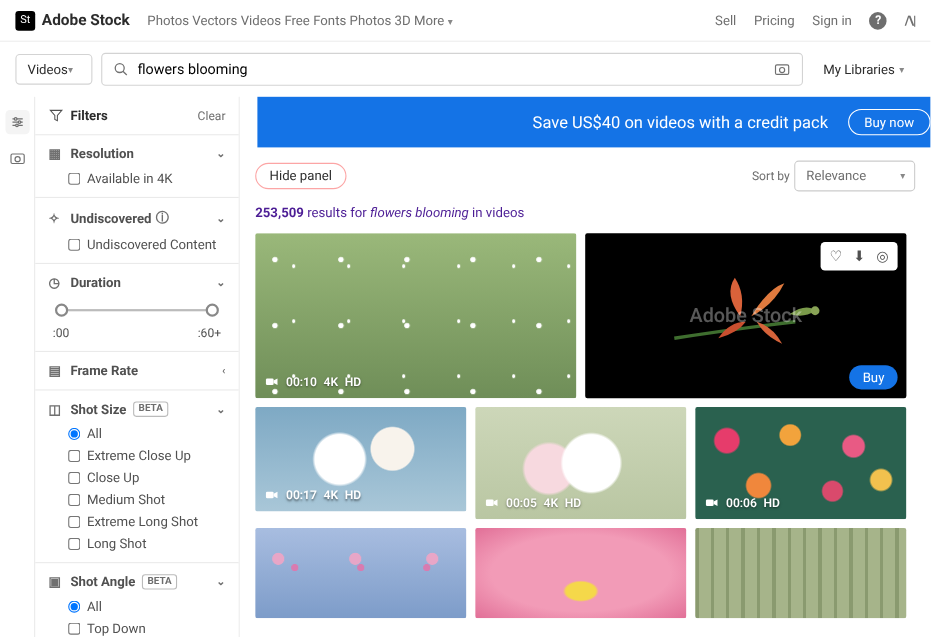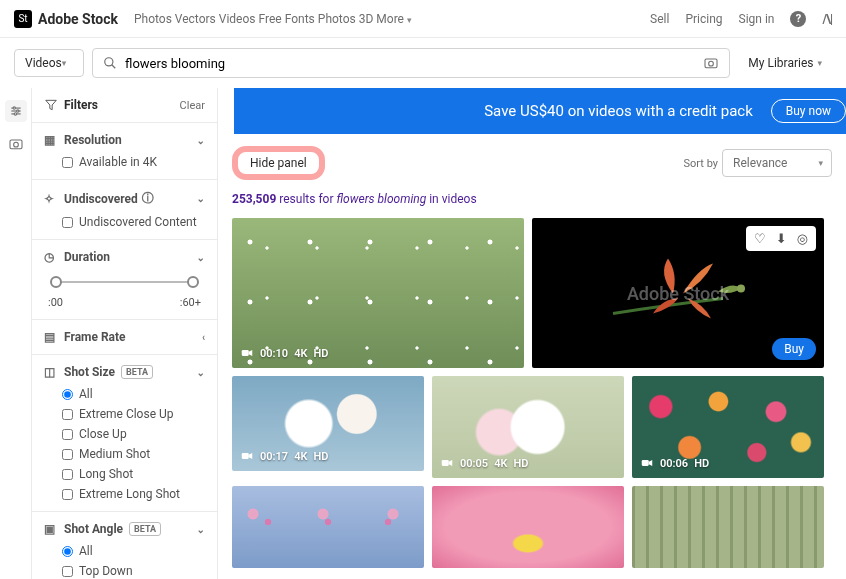--- a/index.html
+++ b/index.html
@@ -33,21 +33,21 @@
 .fitem input { width: 11px; height: 11px; }
 .badge { font-size: 9px; border: 1px solid #bbb; border-radius: 3px; padding: 1px 4px; margin-left: 6px; color: #6e6e6e; }
 .slider { position: relative; height: 20px; margin: 8px 4px 4px 4px; }
 .slider-track { position: absolute; top: 9px; left: 6px; right: 6px; height: 2px; background: #bbb; }
 .slider-knob { position: absolute; top: 4px; width: 12px; height: 12px; border: 2px solid #888; border-radius: 50%; background: #fff; }
 .slider-labels { display: flex; justify-content: space-between; font-size: 11px; color: #505050; padding: 0 4px; }
 .main { flex: 1; background: #fff; }
 .promo { background: #1473e6; color: #ffffff; height: 46px; display: flex; align-items: center; justify-content: flex-end; gap: 18px; font-size: 15px; margin-left: 16px; }
 .promo-btn { border: 1px solid #fff; border-radius: 14px; padding: 4px 14px; font-size: 12px; cursor: pointer; }
 .toolbar { display: flex; align-items: center; padding: 12px 14px; gap: 12px; }
-.hidepanel { border: 6px solid #fca5a5; border-radius: 14px; padding: 4px 12px; font-size: 12px; cursor: pointer; }
+.hidepanel { border: 1px solid #fca5a5; border-radius: 14px; padding: 4px 12px; font-size: 12px; cursor: pointer; }
 .sortwrap { margin-left: auto; display: flex; align-items: center; gap: 4px; font-size: 11px; color: #6e6e6e; }
 .sortsel { border: 1px solid #ccc; border-radius: 4px; padding: 6px 28px 6px 10px; font-size: 12px; display: flex; align-items: center; position: relative; width: 110px; }
 .results-line { padding: 0 14px 12px 14px; font-size: 12px; color: #4c1d95; }
 .results-line em { font-style: italic; }
 .grid { padding: 0 14px 14px 14px; display: flex; flex-direction: column; gap: 8px; }
 .row { display: flex; gap: 8px; }
 .tile { position: relative; border-radius: 2px; overflow: hidden; background: #ccc; }
 .tile .overlay { position: absolute; left: 8px; bottom: 8px; display: flex; align-items: center; gap: 6px; color: #fff; font-size: 11px; font-weight: 600; text-shadow: 0 1px 2px rgba(0,0,0,.5); }
 .tile .cam { width: 14px; }
 .actionbar { position: absolute; top: 8px; right: 8px; background: #fff; border-radius: 4px; display: flex; gap: 10px; padding: 5px 8px; box-shadow: 0 1px 3px rgba(0,0,0,.2); color: #505050; }
@@ -225,25 +225,25 @@
           <label class="fitem">
             <input type="checkbox" style="">
             <span>Close Up</span>
           </label>
           <label class="fitem">
             <input type="checkbox" style="">
             <span>Medium Shot</span>
           </label>
           <label class="fitem">
             <input type="checkbox" style="">
+            <span>Extreme Long Shot</span>
+          </label>
+          <label class="fitem">
+            <input type="checkbox" style="">
             <span>Long Shot</span>
-          </label>
-          <label class="fitem">
-            <input type="checkbox" style="">
-            <span>Extreme Long Shot</span>
           </label>
         </div>
     </div>
 
     <div class="fgroup" style="border-bottom:none">
       <div class="fgroup-head">
         <span class="ico">▣</span>
         <span>Shot Angle</span>
         <span class="badge">BETA</span>
         <span class="exp">⌄</span>

